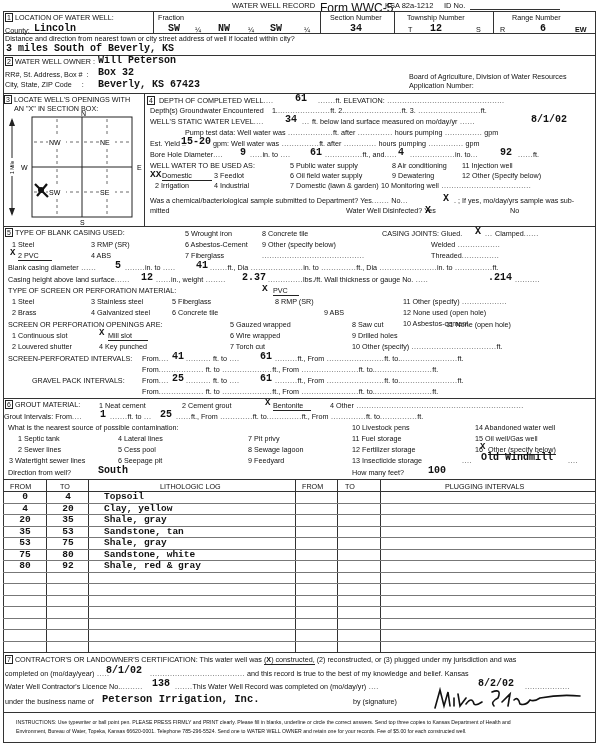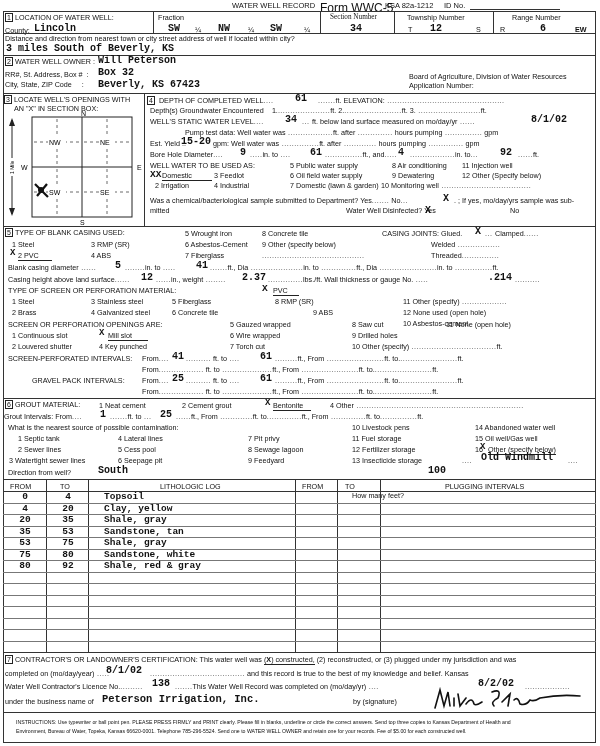--- a/index.html
+++ b/index.html
@@ -24,21 +24,21 @@
 <div class="abs" style="left:385px;top:1px;font-size:7.5px;"><span>KSA 82a-1212</span></div>
 <div class="abs" style="left:444px;top:1px;font-size:7.5px;"><span>ID No.</span></div>
 <div class="abs" style="left:470px;top:9px;width:90px;border-bottom:1px solid #333;height:0;"></div>
 
 <div class="abs" style="left:3px;top:11px;width:593px;height:732px;border:1px solid #333;"></div>
 
 <div class="abs lbl" style="left:5px;top:13px;"><span class="sec">1</span><span>LOCATION OF WATER WELL:</span></div>
 <div class="vline" style="left:153px;top:11px;height:22px;"></div>
 <div class="abs lbl" style="left:158px;top:13px;">Fraction</div>
 <div class="vline" style="left:320px;top:11px;height:22px;"></div>
-<div class="abs lbl" style="left:330px;top:13px;font-family:Liberation Serif, serif;">Section Number</div>
+<div class="abs lbl" style="left:330px;top:13px;">Section Number</div>
 <div class="vline" style="left:394px;top:11px;height:22px;"></div>
 <div class="abs lbl" style="left:407px;top:13px;">Township Number</div>
 <div class="vline" style="left:493px;top:11px;height:22px;"></div>
 <div class="abs lbl" style="left:512px;top:13px;">Range Number</div>
 
 <div class="abs lbl" style="left:5px;top:26px;">County:</div>
 <div class="abs tw" style="left:34px;top:23px;font-size:10px;">Lincoln</div>
 <div class="abs tw" style="left:168px;top:23px;font-size:10px;">SW</div>
 <div class="abs lbl" style="left:195px;top:25px;">¼</div>
 <div class="abs tw" style="left:218px;top:23px;font-size:10px;">NW</div>
@@ -201,21 +201,21 @@
 
 <div class="abs lbl" style="left:12px;top:297px;">1 Steel</div>
 <div class="abs lbl" style="left:91px;top:297px;">3 Stainless steel</div>
 <div class="abs lbl" style="left:172px;top:297px;">5 Fiberglass</div>
 <div class="abs lbl" style="left:275px;top:297px;">8 RMP (SR)</div>
 <div class="abs lbl" style="left:403px;top:297px;"><span>11 Other (specify)</span><span class="dots"> ..................</span></div>
 
 <div class="abs lbl" style="left:12px;top:308px;">2 Brass</div>
 <div class="abs lbl" style="left:91px;top:308px;">4 Galvanized steel</div>
 <div class="abs lbl" style="left:172px;top:308px;">6 Concrete tile</div>
-<div class="abs lbl" style="left:275px;top:308px;padding-left:38px;">9 ABS</div>
+<div class="abs lbl" style="left:286px;top:308px;padding-left:38px;">9 ABS</div>
 <div class="abs lbl" style="left:403px;top:308px;">12 None used (open hole)</div>
 
 <div class="abs lbl" style="left:8px;top:320px;">SCREEN OR PERFORATION OPENINGS ARE:</div>
 <div class="abs lbl" style="left:230px;top:320px;">5 Gauzed wrapped</div>
 <div class="abs lbl" style="left:352px;top:320px;">8 Saw cut</div>
 <div class="abs lbl" style="left:446px;top:320px;">11 None (open hole)</div>
 
 <div class="abs lbl" style="left:12px;top:331px;">1 Continuous slot</div>
 <div class="abs tw" style="left:99px;top:328px;font-size:9px;">X</div>
 <div class="abs lbl ul" style="left:108px;top:331px;width:40px;">Mill slot</div>
@@ -280,21 +280,21 @@
 <div class="abs lbl" style="left:9px;top:456px;">3 Watertight sewer lines</div>
 <div class="abs lbl" style="left:118px;top:456px;">6 Seepage pit</div>
 <div class="abs lbl" style="left:248px;top:456px;">9 Feedyard</div>
 <div class="abs lbl" style="left:352px;top:456px;">13 Insecticide storage</div>
 <div class="abs lbl" style="left:462px;top:456px;"><span class="dots">....</span></div>
 <div class="abs tw" style="left:481px;top:452px;font-size:10px;">Old Windmill</div>
 <div class="abs lbl" style="left:568px;top:456px;"><span class="dots">....</span></div>
 
 <div class="abs lbl" style="left:8px;top:468px;">Direction from well?</div>
 <div class="abs tw" style="left:98px;top:465px;font-size:10px;">South</div>
-<div class="abs lbl" style="left:352px;top:491px;">How many feet?</div>
+<div class="abs lbl" style="left:352px;top:468px;">How many feet?</div>
 <div class="abs tw" style="left:428px;top:465px;font-size:10px;">100</div>
 <div class="hline" style="left:3px;top:479px;width:593px;"></div>
 
 <div>
   <div class="vline" style="left:46px;top:479px;height:173px;"></div>
   <div class="vline" style="left:88px;top:479px;height:173px;"></div>
   <div class="vline" style="left:295px;top:479px;height:173px;"></div>
   <div class="vline" style="left:337px;top:479px;height:173px;"></div>
   <div class="vline" style="left:380px;top:479px;height:173px;"></div>
   <div class="abs lbl" style="left:10px;top:482px;">FROM</div>

